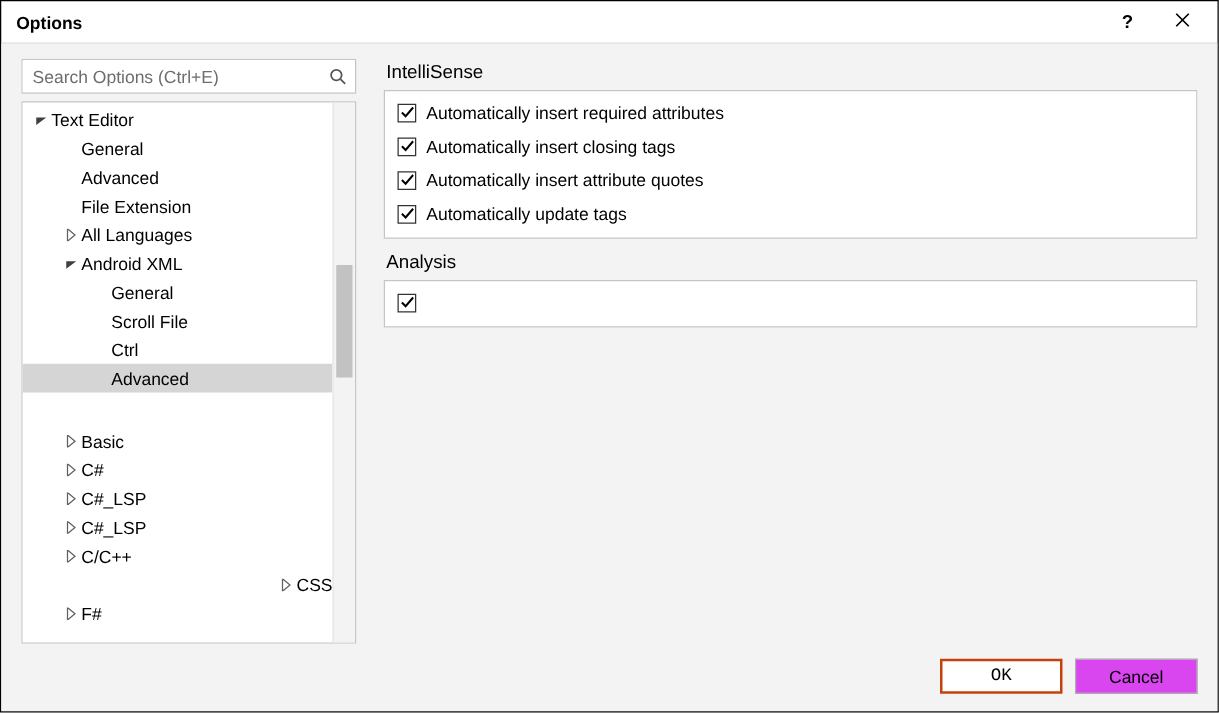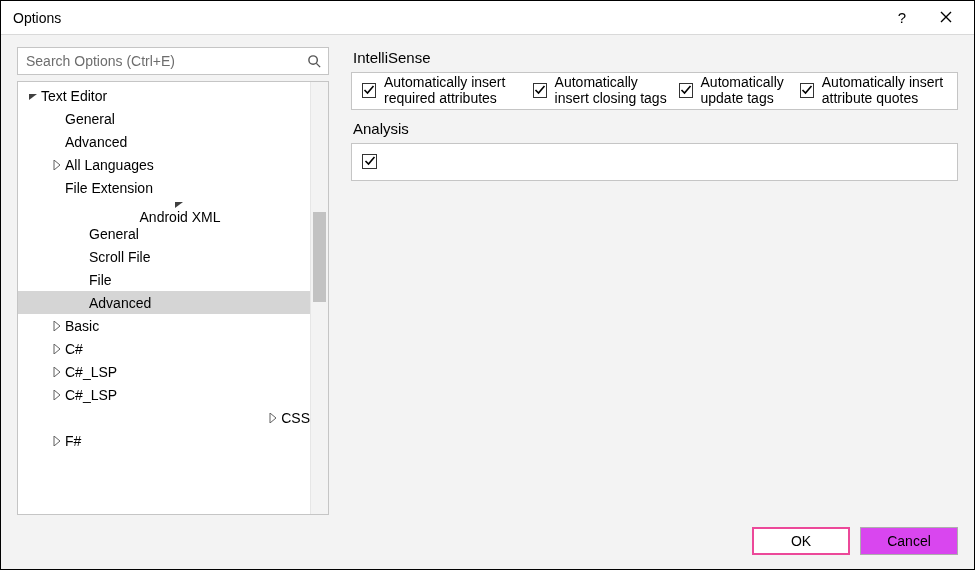--- a/index.html
+++ b/index.html
@@ -17,20 +17,21 @@
     flex-direction: column;
   }
 
   
   .titlebar {
     height: 34px;
     display: flex;
     align-items: center;
     padding: 0 6px 0 12px;
     border-bottom: 1px solid #d9d9d9;
+    font-weight: bold;
   }
   .titlebar .title { font-size: 14px; }
   .titlebar .spacer { flex: 1; }
   .titlebar .tb-btn {
     width: 44px; height: 100%;
     display: flex; align-items: center; justify-content: center;
     font-size: 15px;
   }
   .titlebar .tb-btn.help { font-size: 15px; }
 
@@ -46,21 +47,21 @@
   }
   .content-row {
     flex: 1;
     display: flex;
     gap: 22px;
     overflow: hidden;
   }
 
   
   .left-col {
-    width: 312px;
+    width: 268px;
     display: flex;
     flex-direction: column;
     gap: 6px;
   }
   .search-wrap {
     height: 28px;
     background: #fff;
     border: 1px solid #c5c5c5;
     display: flex;
     align-items: center;
@@ -132,21 +133,21 @@
     flex-direction: column;
     gap: 10px;
     padding-top: 2px;
   }
   .group-label { font-size: 15px; margin-bottom: -4px; padding-left: 2px; }
   .group-box {
     background: #fff;
     border: 1px solid #c5c5c5;
     padding: 6px 2px 8px 10px;
     display: flex;
-    flex-direction: row;
+    flex-direction: column;
     gap: 5px;
   }
   .check-row {
     display: flex;
     align-items: center;
     gap: 8px;
     font-size: 14px;
     height: 22px;
   }
   .chk {
@@ -171,21 +172,22 @@
     height: 28px;
     display: flex;
     align-items: center;
     justify-content: center;
     font-size: 14px;
     background: #d946ef;
     border: 1px solid #adadad;
   }
   .btn.primary {
     background: #fff;
-    border: 2px solid #ec4899;
+    border: 2px solid #c2410c;
+    font-family: Liberation Mono, monospace;
   }
 </style>
 </head>
 <body>
 
 <div class="titlebar">
   <span class="title">Options</span>
   <span class="spacer"></span>
   <div class="tb-btn help">
       <span>?</span>
@@ -225,56 +227,56 @@
             </div>
             <div class="tree-item" style="padding-left: 32px;">
               <span class="expander"></span>
               <span class="tree-label">General</span>
             </div>
             <div class="tree-item" style="padding-left: 32px;">
               <span class="expander"></span>
               <span class="tree-label">Advanced</span>
             </div>
             <div class="tree-item" style="padding-left: 32px;">
+              <span class="expander"></span>
+              <span class="tree-label">File Extension</span>
+            </div>
+            <div class="tree-item" style="padding-left: 32px;">
               <span class="expander">
                 <svg width="10" height="10" viewBox="0 0 10 10">
                   <path d="M2 0 L8 5 L2 10 Z" fill="none" stroke="#606060" stroke-width="1"></path>
                 </svg>
               </span>
               <span class="tree-label">All Languages</span>
             </div>
             <div class="tree-item" style="padding-left: 32px;">
-              <span class="expander"></span>
-              <span class="tree-label">File Extension</span>
-            </div>
-            <div class="tree-item" style="padding-left: 32px; flex-direction: column;">
               <span class="expander">
                 <svg width="10" height="10" viewBox="0 0 10 10">
                   <path d="M1 3 L9 3 L1 9 Z" fill="#404040"></path>
                 </svg>
               </span>
               <span class="tree-label">Android XML</span>
             </div>
             <div class="tree-item" style="padding-left: 56px;">
               <span class="expander"></span>
               <span class="tree-label">General</span>
             </div>
             <div class="tree-item" style="padding-left: 56px;">
               <span class="expander"></span>
               <span class="tree-label">Scroll File</span>
             </div>
             <div class="tree-item" style="padding-left: 56px;">
               <span class="expander"></span>
-              <span class="tree-label">File</span>
+              <span class="tree-label">Ctrl</span>
             </div>
             <div class="tree-item selected" style="padding-left: 56px;">
               <span class="expander"></span>
               <span class="tree-label">Advanced</span>
             </div>
-            <div class="tree-item" style="padding-left: 32px;">
+            <div class="tree-item" style="padding-left: 32px; margin-top: 27px;">
               <span class="expander">
                 <svg width="10" height="10" viewBox="0 0 10 10">
                   <path d="M2 0 L8 5 L2 10 Z" fill="none" stroke="#606060" stroke-width="1"></path>
                 </svg>
               </span>
               <span class="tree-label">Basic</span>
             </div>
             <div class="tree-item" style="padding-left: 32px;">
               <span class="expander">
                 <svg width="10" height="10" viewBox="0 0 10 10">
@@ -291,20 +293,28 @@
               </span>
               <span class="tree-label">C#_LSP</span>
             </div>
             <div class="tree-item" style="padding-left: 32px;">
               <span class="expander">
                 <svg width="10" height="10" viewBox="0 0 10 10">
                   <path d="M2 0 L8 5 L2 10 Z" fill="none" stroke="#606060" stroke-width="1"></path>
                 </svg>
               </span>
               <span class="tree-label">C#_LSP</span>
+            </div>
+            <div class="tree-item" style="padding-left: 32px;">
+              <span class="expander">
+                <svg width="10" height="10" viewBox="0 0 10 10">
+                  <path d="M2 0 L8 5 L2 10 Z" fill="none" stroke="#606060" stroke-width="1"></path>
+                </svg>
+              </span>
+              <span class="tree-label">C/C++</span>
             </div>
             <div class="tree-item" style="padding-left: 32px; justify-content: flex-end;">
               <span class="expander">
                 <svg width="10" height="10" viewBox="0 0 10 10">
                   <path d="M2 0 L8 5 L2 10 Z" fill="none" stroke="#606060" stroke-width="1"></path>
                 </svg>
               </span>
               <span class="tree-label">CSS</span>
             </div>
             <div class="tree-item" style="padding-left: 32px;">
@@ -340,29 +350,29 @@
               </svg>
             </span>
             <span>Automatically insert closing tags</span>
           </div>
           <div class="check-row">
             <span class="chk">
               <svg width="12" height="12" viewBox="0 0 12 12">
                 <path d="M1.5 6 L4.5 9 L10.5 2" stroke="#000" stroke-width="1.6" fill="none"></path>
               </svg>
             </span>
+            <span>Automatically insert attribute quotes</span>
+          </div>
+          <div class="check-row">
+            <span class="chk">
+              <svg width="12" height="12" viewBox="0 0 12 12">
+                <path d="M1.5 6 L4.5 9 L10.5 2" stroke="#000" stroke-width="1.6" fill="none"></path>
+              </svg>
+            </span>
             <span>Automatically update tags</span>
-          </div>
-          <div class="check-row">
-            <span class="chk">
-              <svg width="12" height="12" viewBox="0 0 12 12">
-                <path d="M1.5 6 L4.5 9 L10.5 2" stroke="#000" stroke-width="1.6" fill="none"></path>
-              </svg>
-            </span>
-            <span>Automatically insert attribute quotes</span>
           </div>
         </div>
 
       <div class="group-label">Analysis</div>
       <div class="group-box" id="analysis-box">
           <div class="check-row">
             <span class="chk">
               <svg width="12" height="12" viewBox="0 0 12 12">
                 <path d="M1.5 6 L4.5 9 L10.5 2" stroke="#000" stroke-width="1.6" fill="none"></path>
               </svg>

